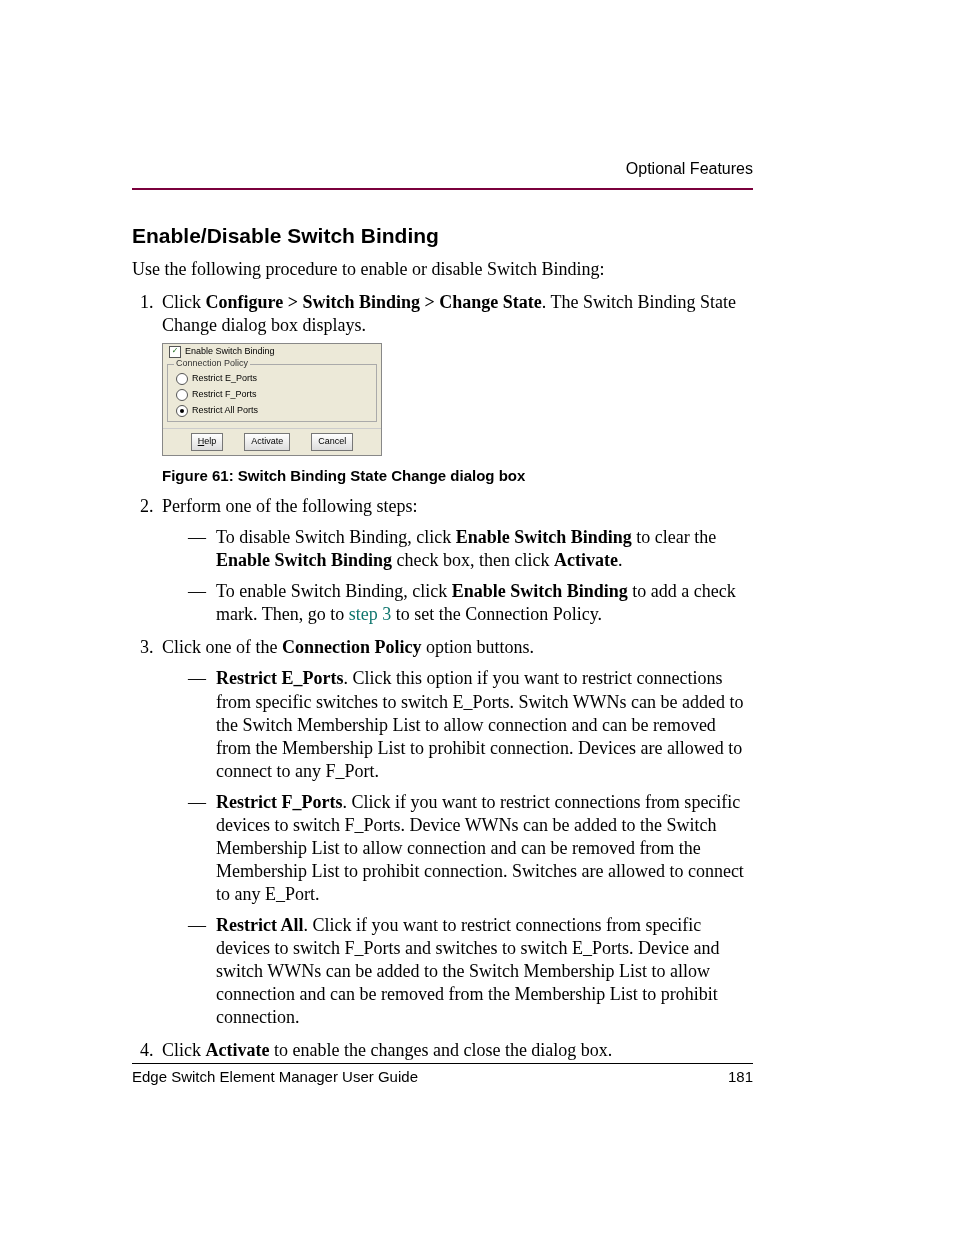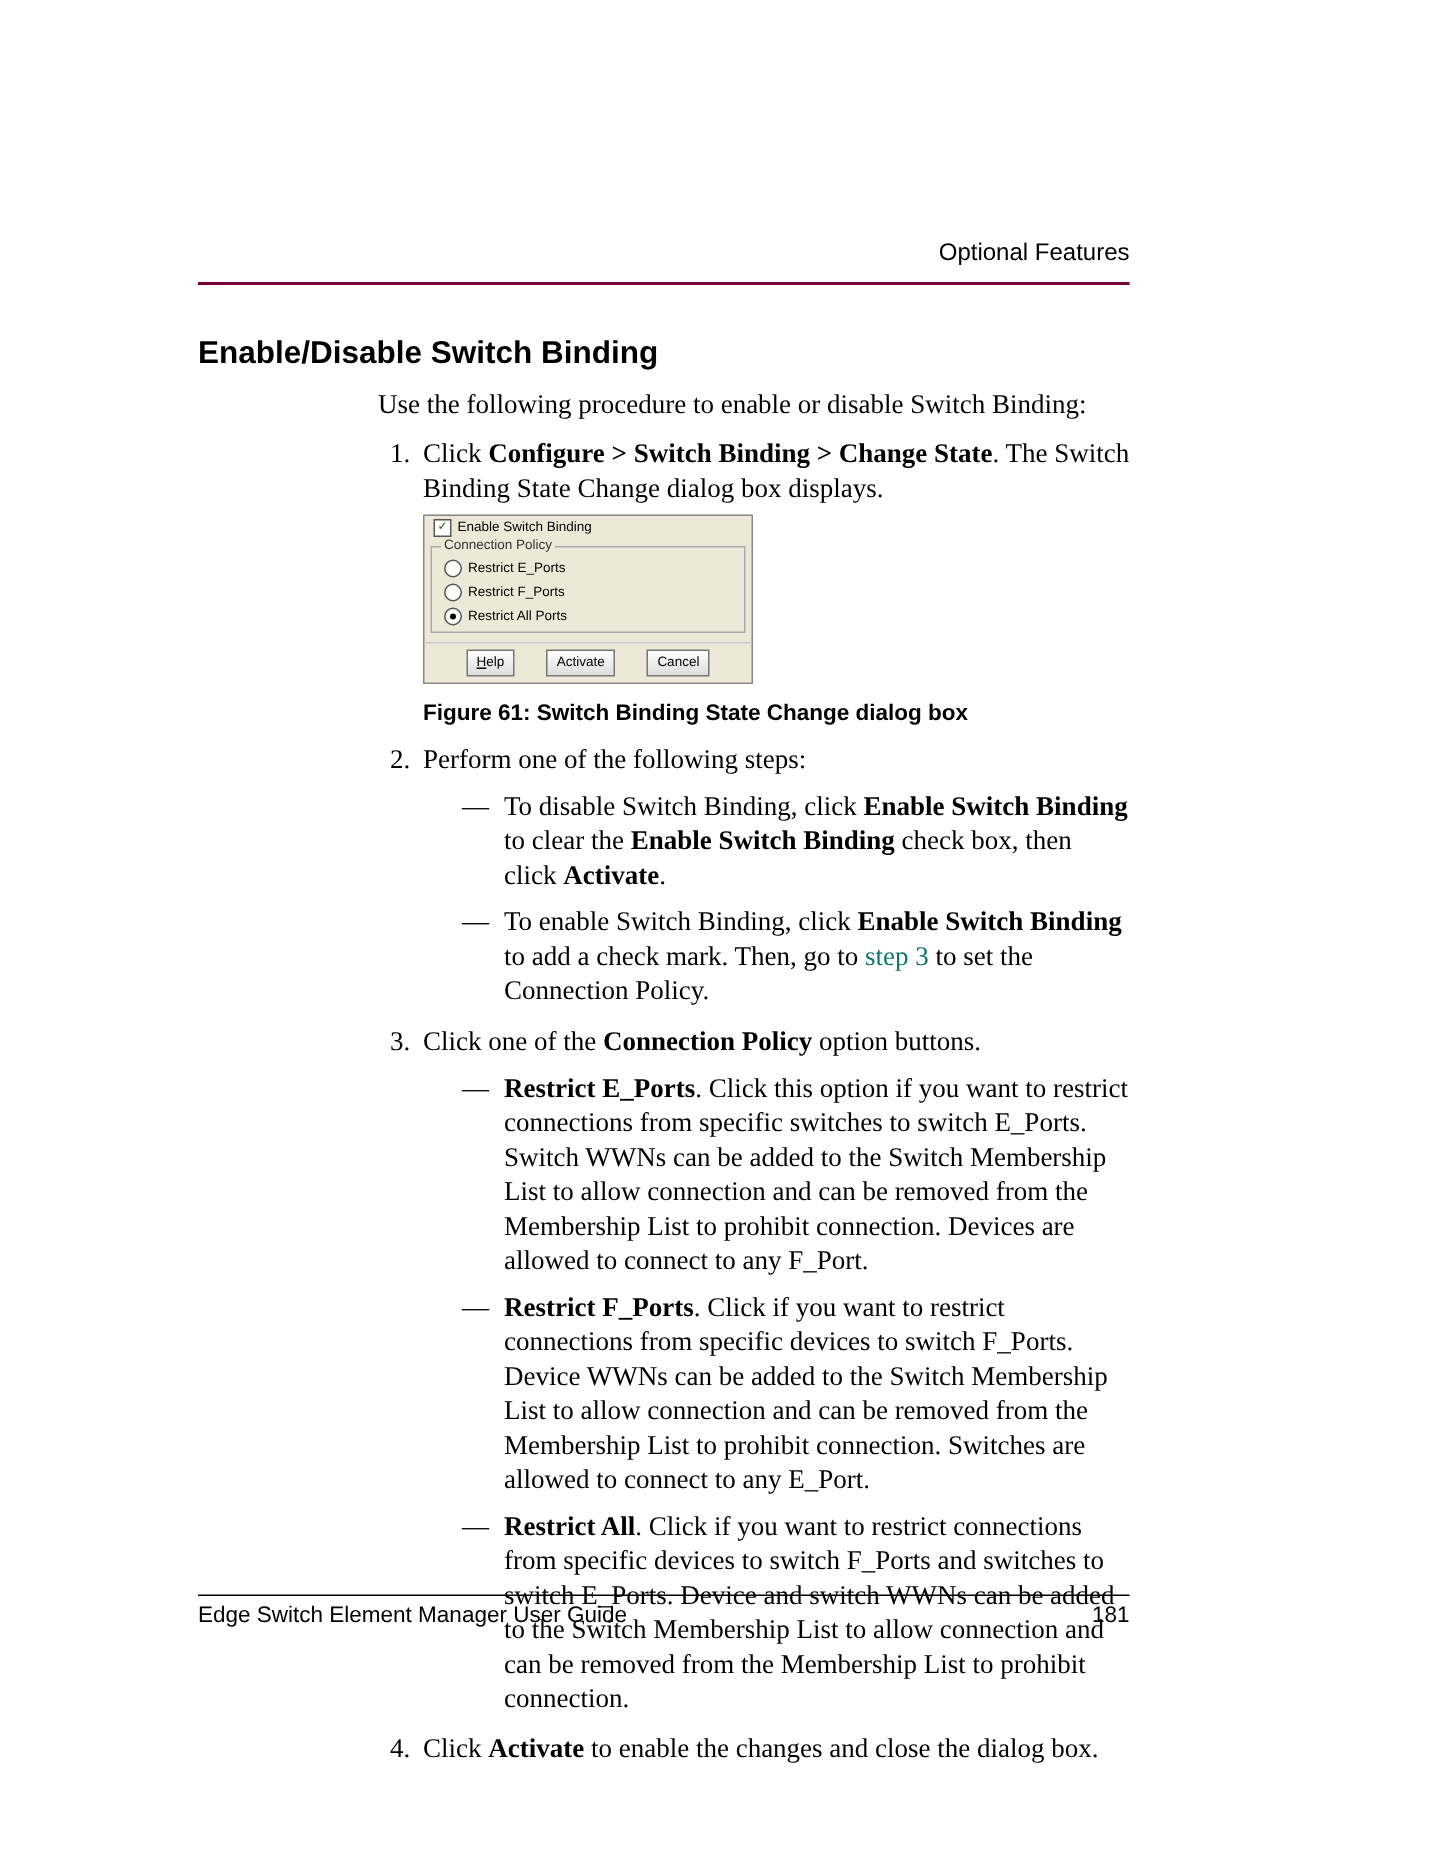--- a/index.html
+++ b/index.html
@@ -27,21 +27,20 @@
     border-top: 2px solid #7a003c;
     margin: 0 0 34px 0;
   }
   .section-title {
     font-family: "Arial Narrow", Arial, Helvetica, sans-serif;
     font-weight: 700;
     font-size: 21px;
     margin: 4px 0 10px 0;
   }
   .body-area {
-    margin-left: 120px;
     font-size: 18px;
     line-height: 1.28;
   }
   .intro {
     margin: 0 0 10px 0;
   }
   ol.numbered {
     list-style: decimal;
     padding-left: 26px;
     margin: 0;

